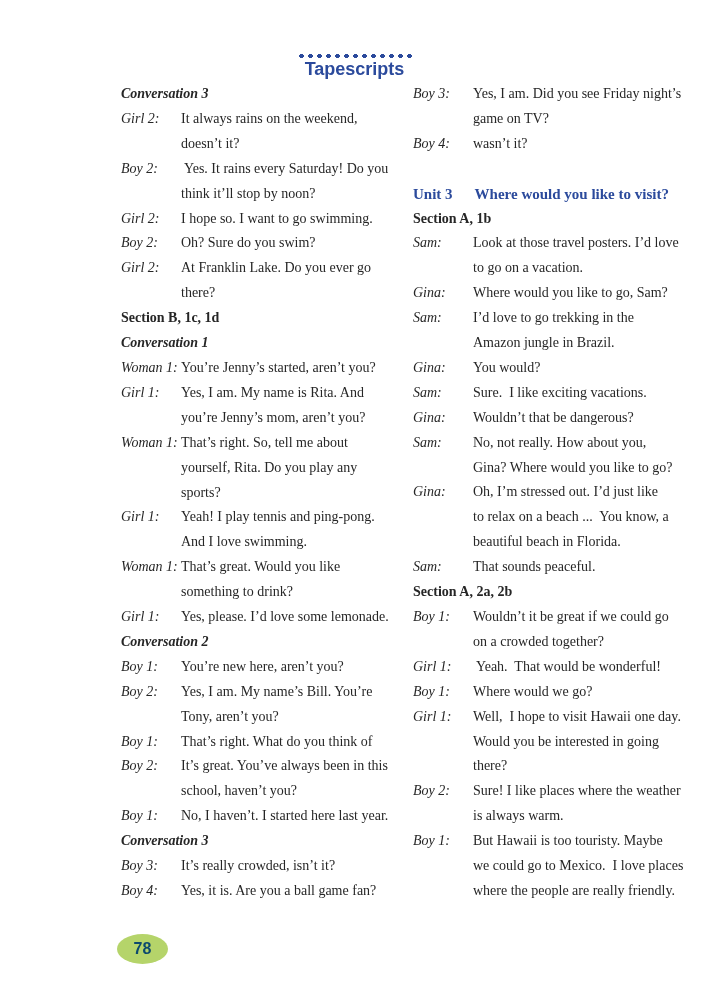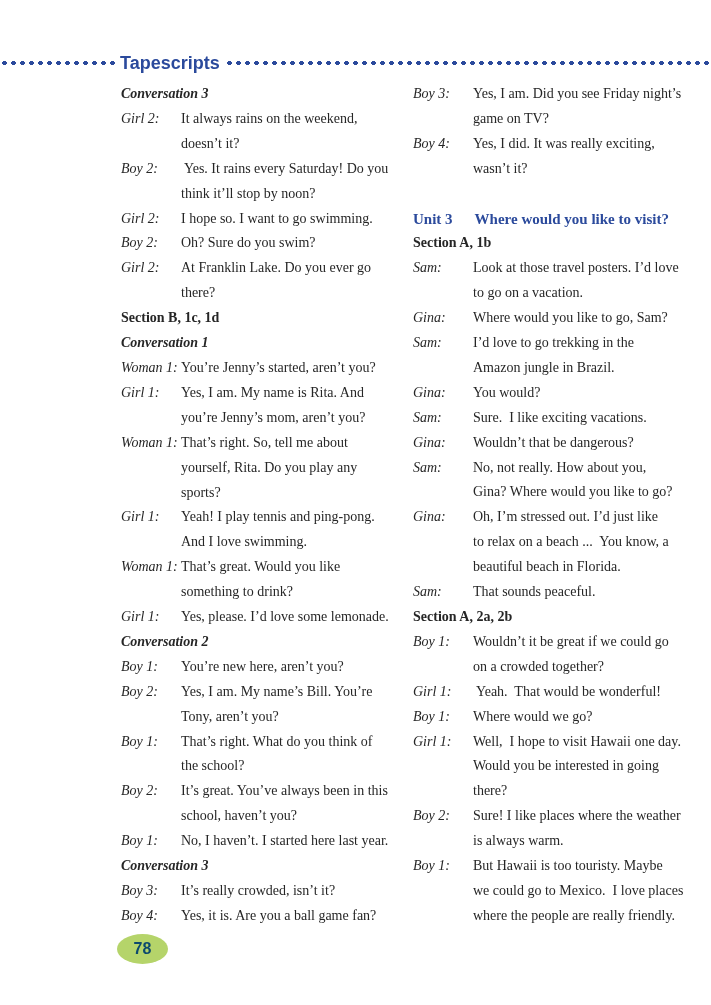--- a/index.html
+++ b/index.html
@@ -16,20 +16,21 @@
     overflow: hidden;
     font-family: "Liberation Serif", serif;
     color: var(--ink);
   }
   .header {
     position: absolute;
     top: 53px; left: 0; right: 0;
     display: flex;
     align-items: center;
     height: 20px;
+    flex-direction: column;
   }
   .dots {
     height: 6px;
     background-image: radial-gradient(circle, var(--blue) 2.1px, rgba(0,0,0,0) 2.5px);
     background-size: 9px 6px;
     background-repeat: repeat-x;
     background-position: left center;
   }
   .dots-left { width: 117px; flex: none; }
   .dots-right { flex: 1; }
@@ -183,21 +184,20 @@
           <span class="speaker">Boy 2:</span>
           <div class="lines">
             <div class="line">Yes, I am. My name’s Bill. You’re</div>
             <div class="line">Tony, aren’t you?</div>
           </div>
         </div>
         <div class="row">
           <span class="speaker">Boy 1:</span>
           <div class="lines">
             <div class="line">That’s right. What do you think of</div>
-            <div class="line">the school?</div>
           </div>
         </div>
         <div class="row">
           <span class="speaker">Boy 2:</span>
           <div class="lines">
             <div class="line">It’s great. You’ve always been in this</div>
             <div class="line">school, haven’t you?</div>
           </div>
         </div>
         <div class="row">
@@ -224,21 +224,20 @@
         <div class="row">
           <span class="speaker">Boy 3:</span>
           <div class="lines">
             <div class="line">Yes, I am. Did you see Friday night’s</div>
             <div class="line">game on TV?</div>
           </div>
         </div>
         <div class="row">
           <span class="speaker">Boy 4:</span>
           <div class="lines">
-            <div class="line">Yes, I did. It was really exciting,</div>
             <div class="line">wasn’t it?</div>
           </div>
         </div>
         <div class="spacer"></div>
         <div class="unit-heading"><span class="unit-label">Unit 3</span><span class="unit-title">Where would you like to visit?</span></div>
         <div class="section-heading">Section A, 1b</div>
         <div class="row">
           <span class="speaker">Sam:</span>
           <div class="lines">
             <div class="line">Look at those travel posters. I’d love</div>

